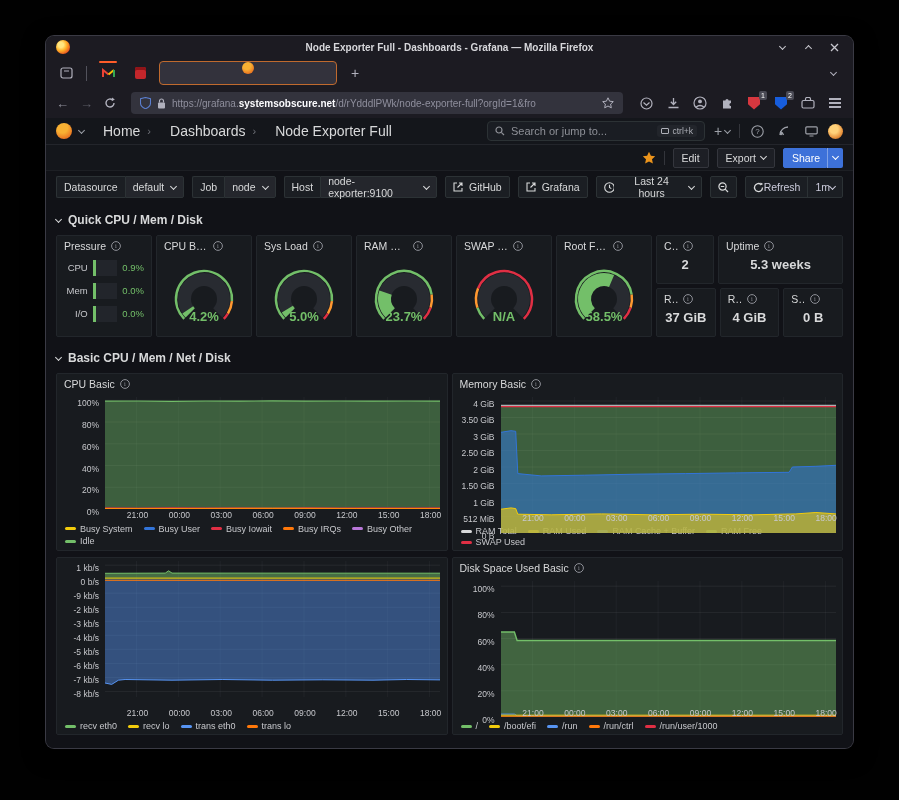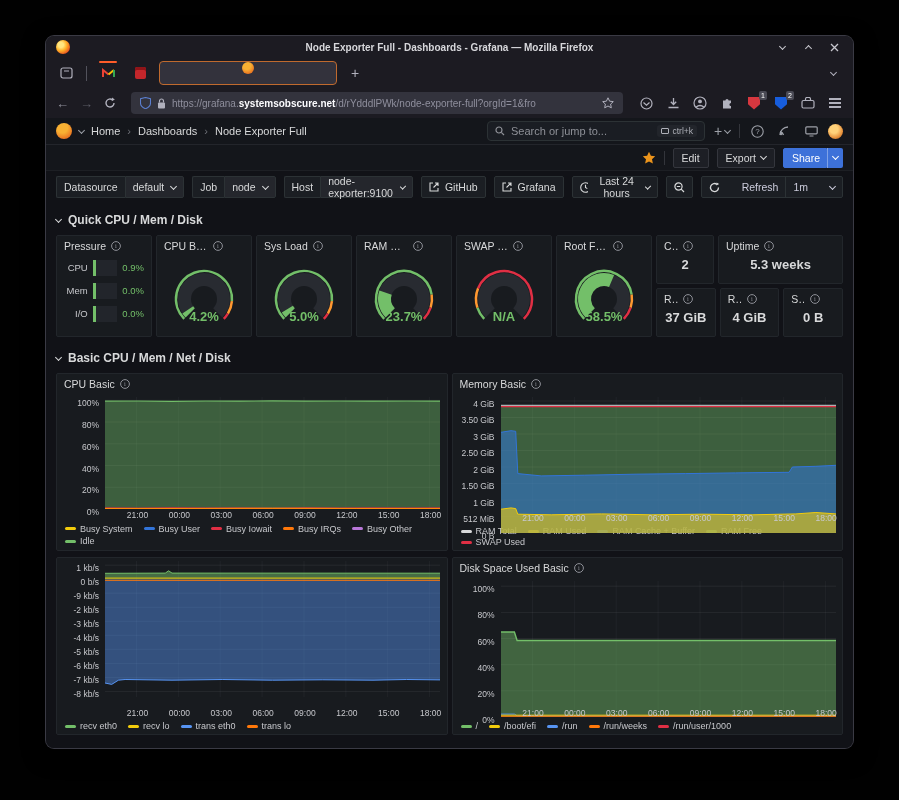--- a/index.html
+++ b/index.html
@@ -45,21 +45,21 @@
   .ric { position:relative; width:16px; height:16px; display:flex; align-items:center; justify-content:center; }
   .shield-red { width:12px; height:13px; background:#d7373f; clip-path:polygon(0 0,100% 0,100% 60%,50% 100%,0 60%); }
   .shield-blue { width:12px; height:13px; background:#175ddc; clip-path:polygon(0 0,100% 0,100% 60%,50% 100%,0 60%); }
   .burger { display:flex; flex-direction:column; gap:2.5px; }
   .burger i { width:12px; height:1.5px; background:#b1b1bd; }
 
   
   .grafana { height:630px; background:#111217; color:#ccccdc; font-size:11px; display:flex; flex-direction:column; }
   .gnav { height:27px; display:flex; align-items:center; gap:7px; padding:0 10px;
     background:#14161b; border-bottom:1px solid #23252b; flex:none; }
-  .crumb { color:#d8d9da; font-size:11px; }
+  .crumb { color:#d8d9da; font-size:14px;margin-left:12px; }
   .crumb-sep { color:#6e7077; font-size:11px; }
   .searchbox { margin-left:auto; width:218px; height:20px; background:#1a1d23; border:1px solid #2c3235;
     border-radius:4px; display:flex; align-items:center; gap:6px; padding:0 7px; color:#8e9097; }
   .kbd { margin-left:auto; background:#22252b; border-radius:3px; font-size:8.5px; color:#aeb0b8;
     padding:1px 4px; display:flex; align-items:center; gap:3px; }
   .kbd i { width:8px; height:6px; border:1px solid #aeb0b8; border-radius:1px; display:inline-block; }
   .gnav-ic { width:20px; display:flex; align-items:center; justify-content:center; color:#9da0a8; }
   .vdiv { width:1px; height:14px; background:#33353b; }
   .avatar { width:15px; height:15px; border-radius:50%;
     background:radial-gradient(circle at 40% 35%, #ffd27a 0 30%, #e8913c 65%, #7c4a1e 100%); }
@@ -76,21 +76,21 @@
   .gtoolbar { height:34px; display:flex; align-items:center; gap:8px; padding:4px 10px 6px; flex:none; }
   .seg { display:flex; height:22px; }
   .seg-label { background:#1b1e23; border:1px solid #2c3235; border-right:none; border-radius:2px 0 0 2px;
     display:flex; align-items:center; padding:0 7px; font-size:10.5px; color:#d8d9da; }
   .seg-value { background:#24262c; border:1px solid #2c3235; border-radius:0 2px 2px 0;
     display:flex; align-items:center; gap:7px; padding:0 7px; font-size:10.5px; color:#d8d9da; }
   .tool-btn { height:22px; border:1px solid #2c3235; border-radius:2px; background:#1b1e23; color:#d8d9da;
     display:flex; align-items:center; gap:6px; padding:0 7px; font-size:10.5px; }
   .push { margin-left:auto; }
   .refresh-group { display:flex; height:22px; border:1px solid #2c3235; border-radius:2px; background:#1b1e23; }
-  .refresh-group > div { display:flex; align-items:center; gap:22px; padding:0 7px; font-size:10.5px; }
+  .refresh-group > div { display:flex; align-items:center; gap:0; padding:0 7px; font-size:10.5px; }
   .refresh-group .r2 { border-left:1px solid #2c3235; }
 
   .gscroll { flex:1; padding:2px 10px; overflow:hidden; }
   .section-h { display:flex; align-items:center; gap:7px; height:22px; margin:2px 0 4px;
     color:#d8d9da; font-weight:bold; font-size:12px; }
 
   .panel { background:#181b1f; border:1px solid #22262b; border-radius:2px; }
   .panel-h { height:20px; display:flex; align-items:center; gap:5px; padding:0 7px; flex:none; }
   .p-title { font-size:10.5px; color:#d8d9da; white-space:nowrap; overflow:hidden; text-overflow:ellipsis; }
   .tight .p-title { max-width:44px; }
@@ -900,21 +900,21 @@
               <span class="li">
                 <i class="sw" style="background: rgb(242, 204, 12);"></i>
                 <span>/boot/efi</span>
               </span>
               <span class="li">
                 <i class="sw" style="background: rgb(87, 148, 242);"></i>
                 <span>/run</span>
               </span>
               <span class="li">
                 <i class="sw" style="background: rgb(255, 120, 10);"></i>
-                <span>/run/weeks</span>
+                <span>/run/ctrl</span>
               </span>
               <span class="li">
                 <i class="sw" style="background: rgb(224, 47, 68);"></i>
                 <span>/run/user/1000</span>
               </span>
             </div>
         </div>
       </div>
 
     </div>

